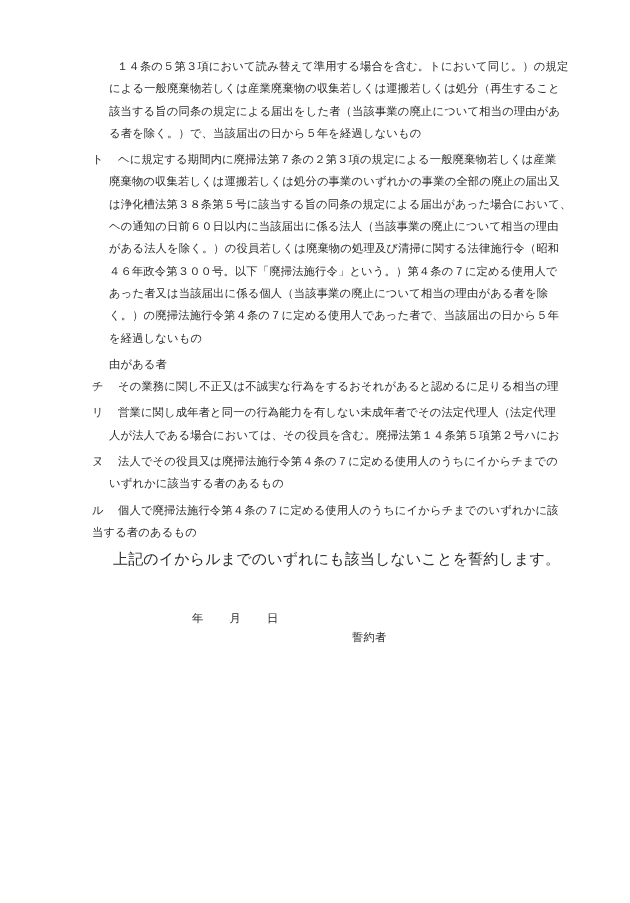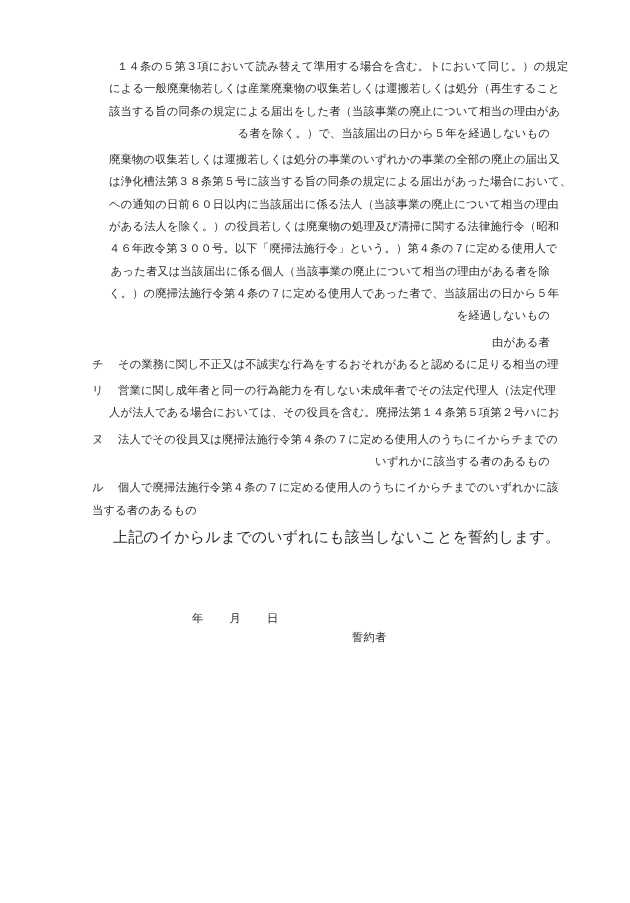--- a/index.html
+++ b/index.html
@@ -43,21 +43,21 @@
     font-size: 11.3px;
     line-height: 22.3px;
     height: 22.3px;
     white-space: pre;
     letter-spacing: 0.15px;
     font-feature-settings: "palt" 0;
   }
 
   
   .ind-0  { padding-left: 0px;  }   
-  .ind-1  { padding-left: 17px; text-align: right; }   
+  .ind-1  { padding-left: 17px; }   
   .ind-2  { padding-left: 25px; }
 
   
   .marker-line {
     display: block;
   }
   .marker {
     display: inline-block;
     width: 26px;
   }
@@ -111,20 +111,21 @@
   <div id="doc-body">
 
     <div class="para">
       <div class="line ind-2">１４条の５第３項において読み替えて準用する場合を含む。トにおいて同じ。）の規定</div>
       <div class="line ind-1">による一般廃棄物若しくは産業廃棄物の収集若しくは運搬若しくは処分（再生すること</div>
       <div class="line ind-1">該当する旨の同条の規定による届出をした者（当該事業の廃止について相当の理由があ</div>
       <div class="line ind-1">る者を除く。）で、当該届出の日から５年を経過しないもの</div>
     </div>
 
     <div class="para">
+      <div class="line ind-0 marker-line"><span class="marker">ト</span><span>ヘに規定する期間内に廃掃法第７条の２第３項の規定による一般廃棄物若しくは産業</span></div>
       <div class="line ind-1">廃棄物の収集若しくは運搬若しくは処分の事業のいずれかの事業の全部の廃止の届出又</div>
       <div class="line ind-1">は浄化槽法第３８条第５号に該当する旨の同条の規定による届出があった場合において、</div>
       <div class="line ind-1">ヘの通知の日前６０日以内に当該届出に係る法人（当該事業の廃止について相当の理由</div>
       <div class="line ind-1">がある法人を除く。）の役員若しくは廃棄物の処理及び清掃に関する法律施行令（昭和</div>
       <div class="line ind-1">４６年政令第３００号。以下「廃掃法施行令」という。）第４条の７に定める使用人で</div>
       <div class="line ind-1">あった者又は当該届出に係る個人（当該事業の廃止について相当の理由がある者を除</div>
       <div class="line ind-1">く。）の廃掃法施行令第４条の７に定める使用人であった者で、当該届出の日から５年</div>
       <div class="line ind-1">を経過しないもの</div>
     </div>
 

